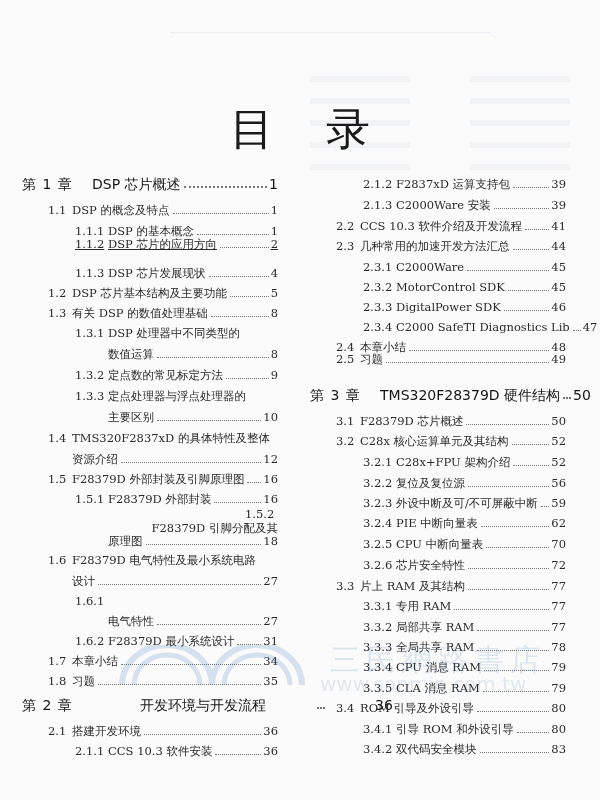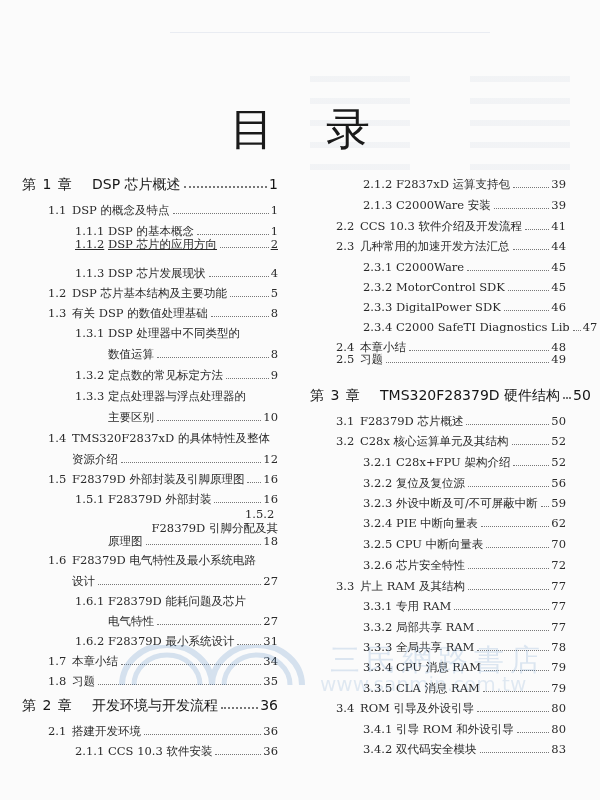--- a/index.html
+++ b/index.html
@@ -177,21 +177,20 @@
         <span class="txt">F28379D 电气特性及最小系统电路</span>
       </div>
       <div class="entry sec wrap2" style="top: 568px;">
         <span class="num">1.6</span>
         <span class="txt">设计</span>
         <span class="dots"></span>
         <span class="pg">27</span>
       </div>
       <div class="entry sub wrap1" style="top: 588px;">
         <span class="num">1.6.1</span>
-        <span class="txt">F28379D 能耗问题及芯片</span>
       </div>
       <div class="entry sub wrap2" style="top: 608px;">
         <span class="num">1.6.1</span>
         <span class="txt">电气特性</span>
         <span class="dots"></span>
         <span class="pg">27</span>
       </div>
       <div class="entry sub" style="top: 628px;">
         <span class="num">1.6.2</span>
         <span class="txt">F28379D 最小系统设计</span>
@@ -203,21 +202,21 @@
         <span class="txt">本章小结</span>
         <span class="dots"></span>
         <span class="pg">34</span>
       </div>
       <div class="entry sec" style="top: 668px;">
         <span class="num">1.8</span>
         <span class="txt">习题</span>
         <span class="dots"></span>
         <span class="pg">35</span>
       </div>
-      <div class="entry ch" style="top: 690px;">
+      <div class="entry ch" style="top: 690px; gap: 48px;">
         <span class="num">第 2 章</span>
         <span class="txt">开发环境与开发流程</span>
         <span class="dots"></span>
         <span class="pg">36</span>
       </div>
       <div class="entry sec" style="top: 718px;">
         <span class="num">2.1</span>
         <span class="txt">搭建开发环境</span>
         <span class="dots"></span>
         <span class="pg">36</span>

